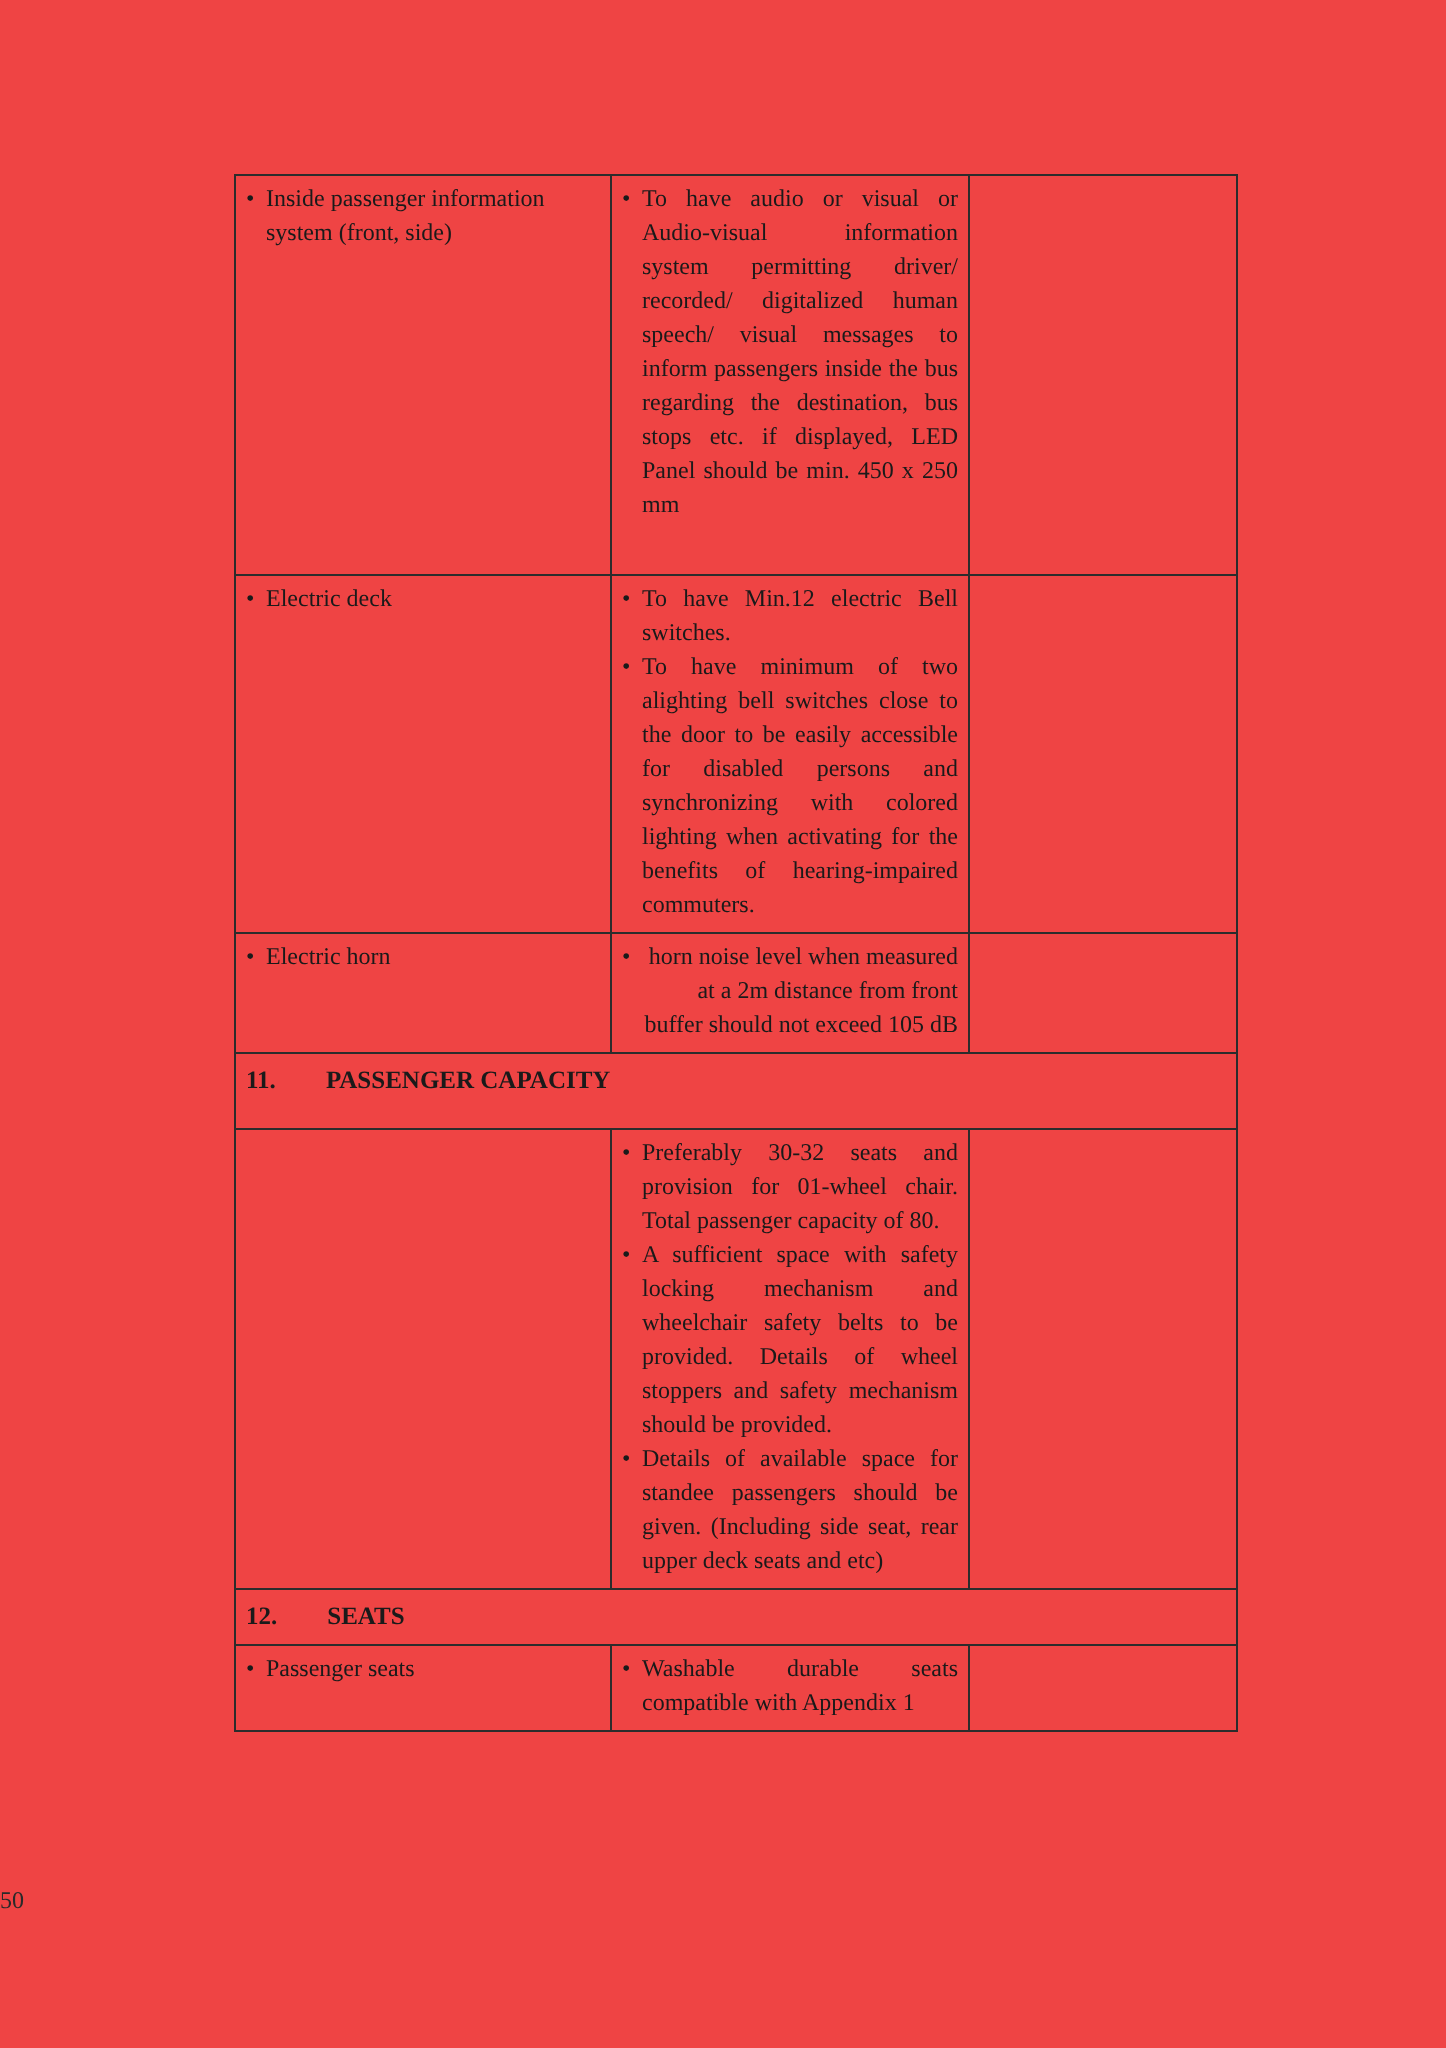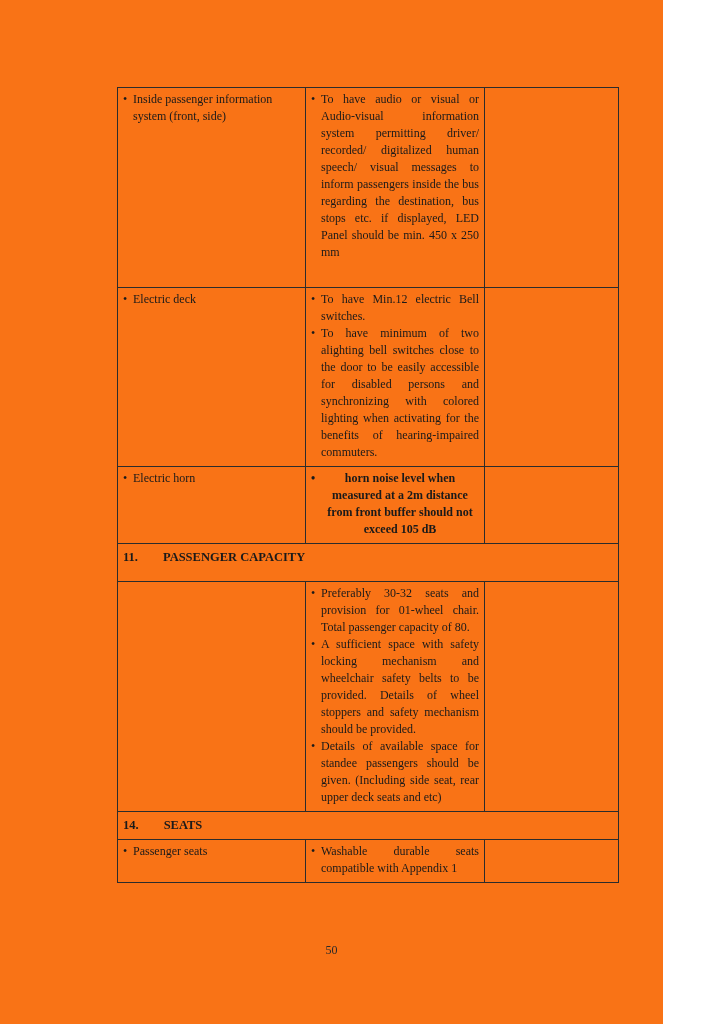--- a/index.html
+++ b/index.html
@@ -7,23 +7,23 @@
     padding: 0;
     width: 723px;
     height: 1024px;
     background: #ffffff;
     font-family: "Liberation Serif", "DejaVu Serif", serif;
     color: #1a1a1a;
     overflow: hidden;
   }
   .page {
     position: relative;
-    width: 663px;
+    width: 723px;
     height: 1024px;
-    background: #f97316;
+    background: #ef4444;
   }
   table.spec-table {
     position: absolute;
     left: 117px;
     top: 87px;
     width: 501px;
     border-collapse: collapse;
     table-layout: fixed;
   }
   col.c1 { width: 188px; }
@@ -44,38 +44,38 @@
   }
   .bullet::before {
     content: "\2022";
     position: absolute;
     left: 1px;
     top: 0;
   }
   .feature-cell .bullet { text-align: left; }
   .spec-cell .bullet { text-align: justify; }
   
-  tbody tr:nth-child(3) .spec-cell .bullet { text-align: center; font-weight: bold; }
+  tbody tr:nth-child(3) .spec-cell .bullet { text-align: right; }
   
   tbody tr:nth-child(1) td { padding-bottom: 26px; }
   tbody tr:nth-child(4) td { padding-bottom: 15px; }
   
   td.section-cell {
     font-weight: bold;
     font-size: 12.5px;
     padding: 5px 4px 5px 5px;
   }
   tbody tr:nth-child(7) td.section-cell { padding-top: 1px; padding-bottom: 2px; }
   .sec-title { margin-left: 25px; }
   .page-number {
     position: absolute;
     top: 943px;
     left: 0;
     width: 100%;
-    text-align: center;
+    text-align: left;
     font-size: 12px;
     color: #2a2a2a;
   }
 </style>
 </head>
 <body>
 
 <div class="page">
   <table class="spec-table">
     <colgroup>
@@ -118,21 +118,21 @@
         <tr>
           <td class="feature-cell"></td>
           <td class="spec-cell">
             <div class="bullet">Preferably 30-32 seats and provision for 01-wheel chair. Total passenger capacity of 80.</div>
             <div class="bullet">A sufficient space with safety locking mechanism and wheelchair safety belts to be provided. Details of wheel stoppers and safety mechanism should be provided.</div>
             <div class="bullet">Details of available space for standee passengers should be given. (Including side seat, rear upper deck seats and etc)</div>
           </td>
           <td class="remarks-cell"></td>
         </tr>
         <tr>
-          <td class="section-cell" colspan="3"><span class="sec-num">14.</span><span class="sec-title">SEATS</span></td>
+          <td class="section-cell" colspan="3"><span class="sec-num">12.</span><span class="sec-title">SEATS</span></td>
         </tr>
         <tr>
           <td class="feature-cell">
             <div class="bullet">Passenger seats</div>
           </td>
           <td class="spec-cell">
             <div class="bullet">Washable durable seats compatible with Appendix 1</div>
           </td>
           <td class="remarks-cell"></td>
         </tr>

